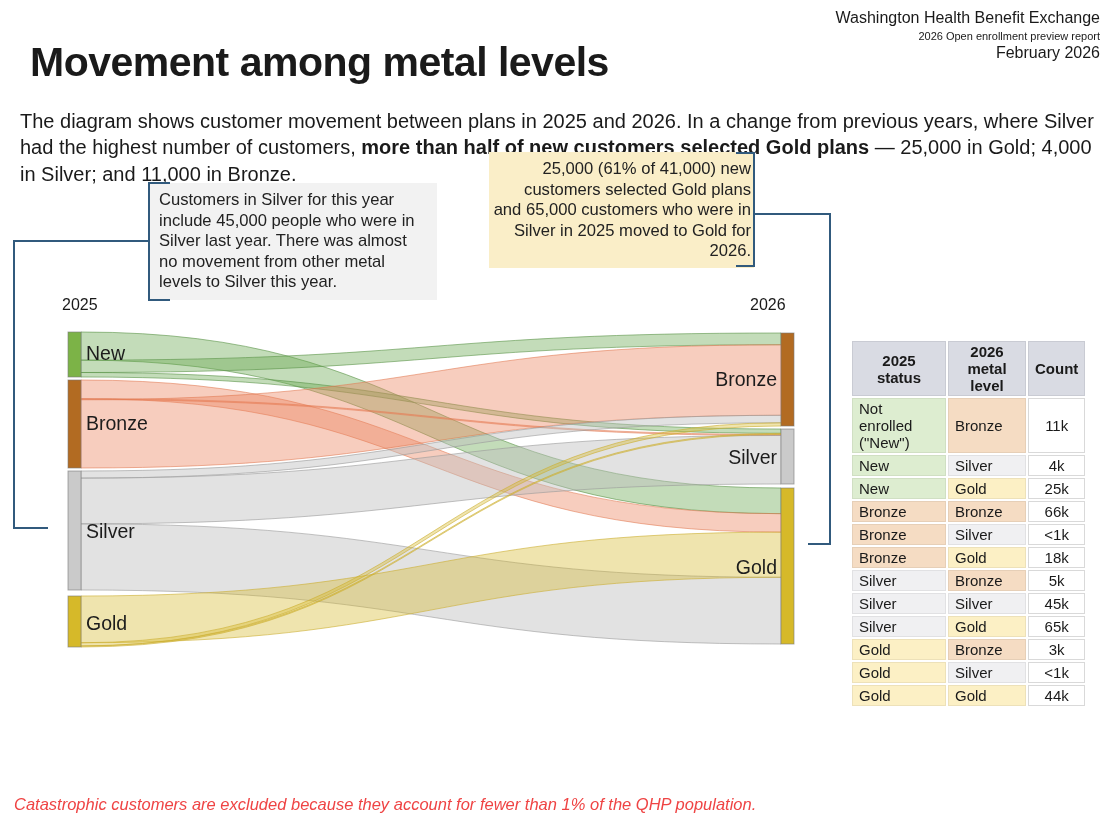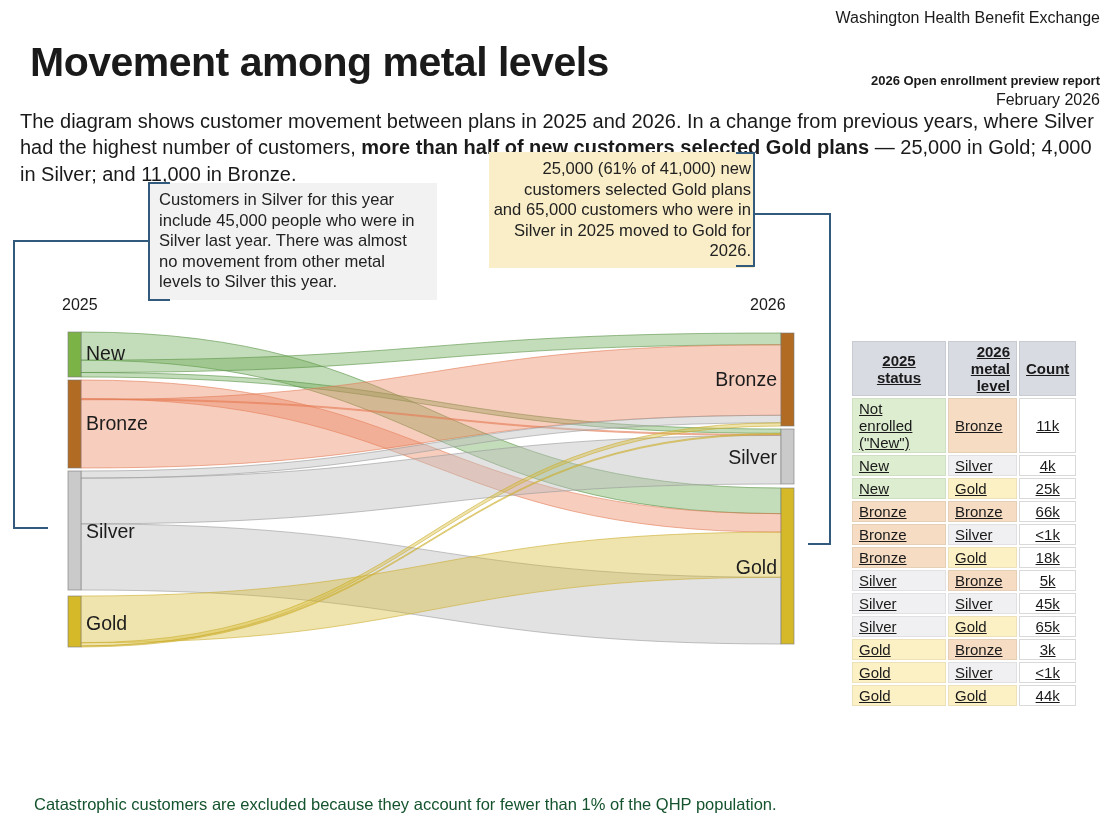--- a/index.html
+++ b/index.html
@@ -1,45 +1,45 @@
 <!DOCTYPE html>
 <html><head>
 <meta charset="utf-8">
 <style>
   html,body{margin:0;padding:0;background:#fff;}
   .page{position:relative;width:1113px;height:813px;background:#fff;overflow:hidden;
         font-family:"Liberation Sans","DejaVu Sans",sans-serif;color:#1a1a1a;}
 
   .title{position:absolute;left:14px;top:12px;font-size:41px;font-weight:700;letter-spacing:-0.5px;margin-left:16px;}
   .meta{position:absolute;right:13px;top:8px;text-align:right;font-size:16px;line-height:1.3;}
-  .meta .b{font-weight:700;font-size:13px;margin-top:44px;}
+  .meta .b{font-weight:400;font-size:11px;}
 
   .intro{position:absolute;left:20px;top:88px;width:1088px;font-size:20px;line-height:1.32;}
 
   .callout{position:absolute;box-sizing:border-box;font-size:16.6px;line-height:1.24;color:#222;z-index:2;}
   .callout-silver{left:150px;top:183px;width:287px;height:117px;background:#f2f2f2;padding:7px 10px 7px 9px;}
   .callout-gold{left:489px;top:152px;width:265px;height:116px;background:#faeec8;text-align:right;padding:7px 3px;}
 
   .yr{position:absolute;font-size:16px;font-weight:400;z-index:4;}
   .nlabel{position:absolute;font-size:19.5px;z-index:4;color:#1c1c1c;}
   .nlabel.r{width:120px;text-align:right;}
 
   #sankey-svg{position:absolute;left:0;top:0;z-index:3;pointer-events:none;}
 
   .tablewrap{position:absolute;left:850px;top:339px;z-index:4;}
   table{border-collapse:separate;border-spacing:2px;}
-  th,td{padding:1px 6px;font-size:15px;box-sizing:border-box;text-decoration:underline;}
+  th,td{padding:1px 6px;font-size:15px;box-sizing:border-box;}
   th{background:#d9dbe3;font-weight:700;text-align:center;height:40px;width:94px;border:1px solid rgba(0,0,0,0.07);}
-  th.c2{width:69px;text-align:right;}
+  th.c2{width:78px;}
   th.c3{width:52px;}
   td{height:20px;border:1px solid rgba(0,0,0,0.06);}
   tr.tall td{height:38px;}
   td.count{background:#fff;border:1px solid #d9d9d9;text-align:center;}
 
-  .footnote{position:absolute;left:14px;top:778px;font-size:16.5px;color:#14532d;margin-left:20px;}
+  .footnote{position:absolute;left:14px;top:778px;font-size:16.5px;font-style:italic;color:#ef4444;}
 </style>
 </head>
 <body>
 
 <div class="page">
 
   <h1 class="title">Movement among metal levels</h1>
 
   <div class="meta">
     <div>Washington Health Benefit Exchange</div>

